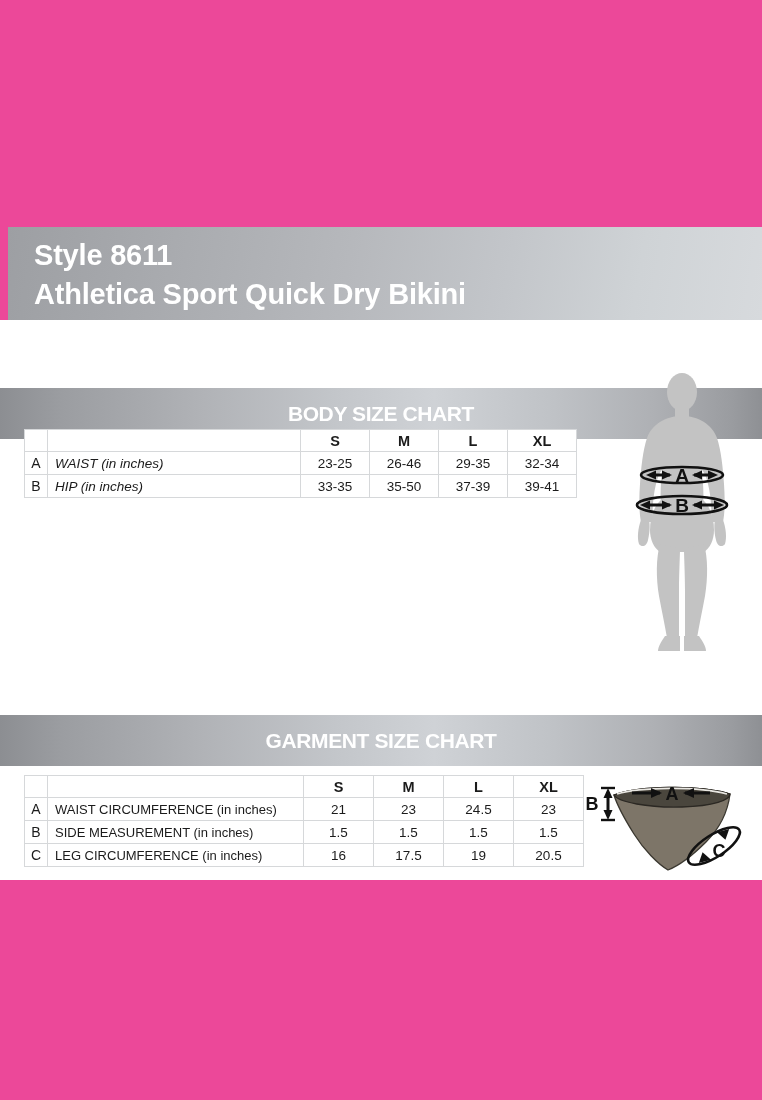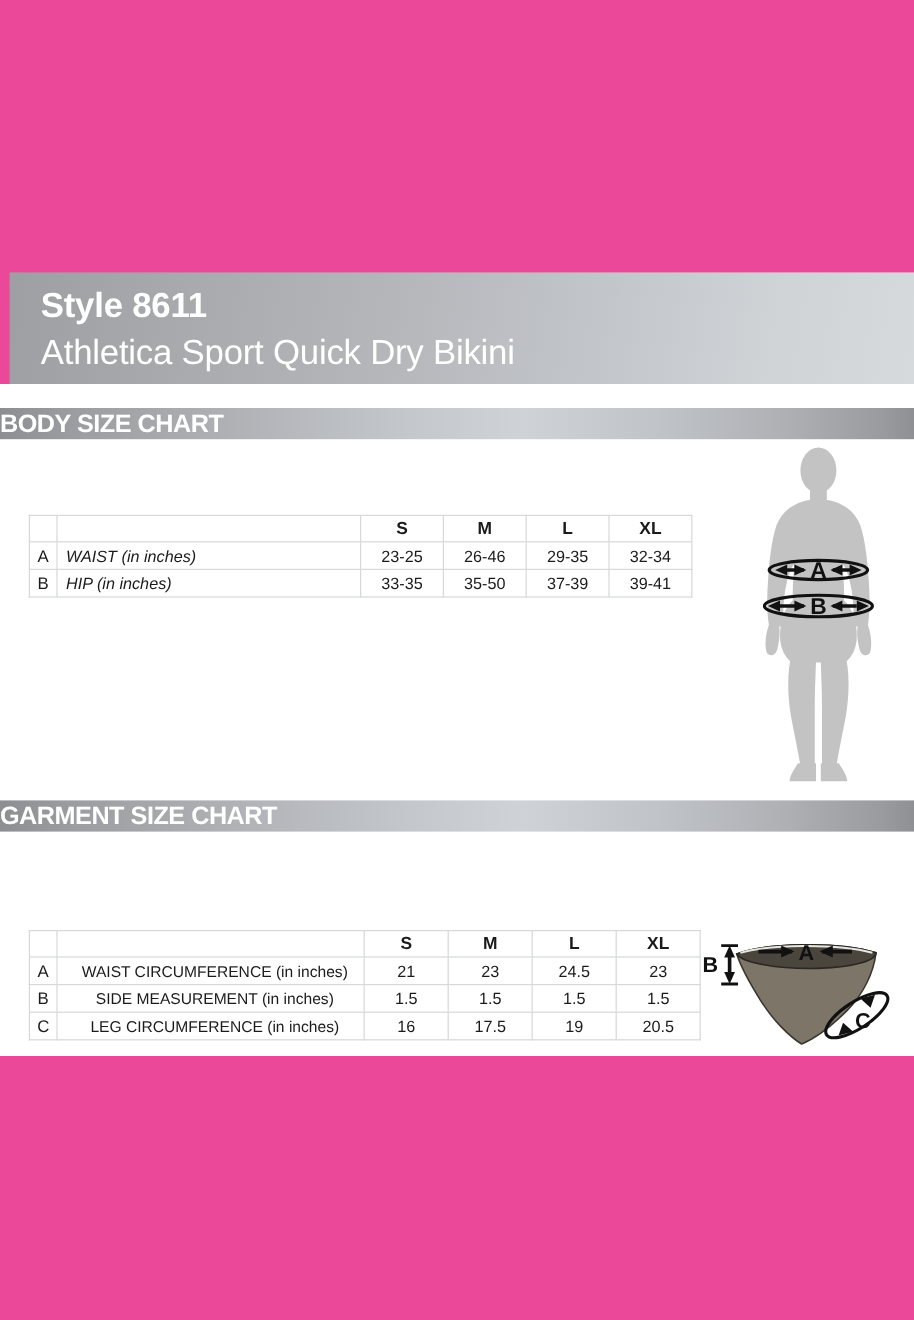--- a/index.html
+++ b/index.html
@@ -45,55 +45,56 @@
     color: #ffffff;
     font-size: 29px;
     font-weight: bold;
     line-height: 38px;
     letter-spacing: -0.2px;
     white-space: nowrap;
   }
   .title-line2 {
     color: #ffffff;
     font-size: 29px;
-    font-weight: normal;
+    font-weight: bold;
     line-height: 40px;
     letter-spacing: -0.2px;
     white-space: nowrap;
   }
 
   
   .sheet {
     position: absolute;
     left: 0;
     top: 320px;
     width: 762px;
     height: 560px;
     background: #ffffff;
   }
 
   
   .section-bar {
     position: absolute;
     left: 0;
     width: 762px;
-    height: 26px;
+    height: 51px;
     background: linear-gradient(90deg,
         #8c8e92 0%,
         #9b9da1 8%,
         #b0b2b6 26%,
         #c4c7cb 45%,
         #cfd2d6 57%,
         #c0c3c7 72%,
         #aeb0b4 86%,
         #9a9ca0 96%,
         #8e9094 100%);
     display: flex;
     align-items: center;
-    justify-content: flex-start;
+    justify-content: center;
+    margin-top: 48px;
   }
   .section-bar .label {
     color: #ffffff;
     font-size: 21px;
     font-weight: bold;
     letter-spacing: -0.4px;
     line-height: 33px;
   }
   #bar-body { top: 340px; }
   #bar-garment { top: 667px; }
@@ -140,21 +141,21 @@
 
   
   #body-table { left: 24px; top: 429px; }
   #body-table .c-desc { width: 245px; font-style: italic; }
   #body-table .c-val  { width: 68px; }
 
   
   #garment-table { left: 24px; top: 775px; }
   #garment-table .c-desc { width: 248px; }
   #garment-table .c-val  { width: 69px; }
-  #garment-table .c-desc { font-size: 13px; text-align: center; }
+  #garment-table .c-desc { font-size: 13px; }
 
   
   .body-figure {
     position: absolute;
     left: 612px;
     top: 372px;
     width: 140px;
     height: 288px;
   }
   .body-figure svg { display: block; }

